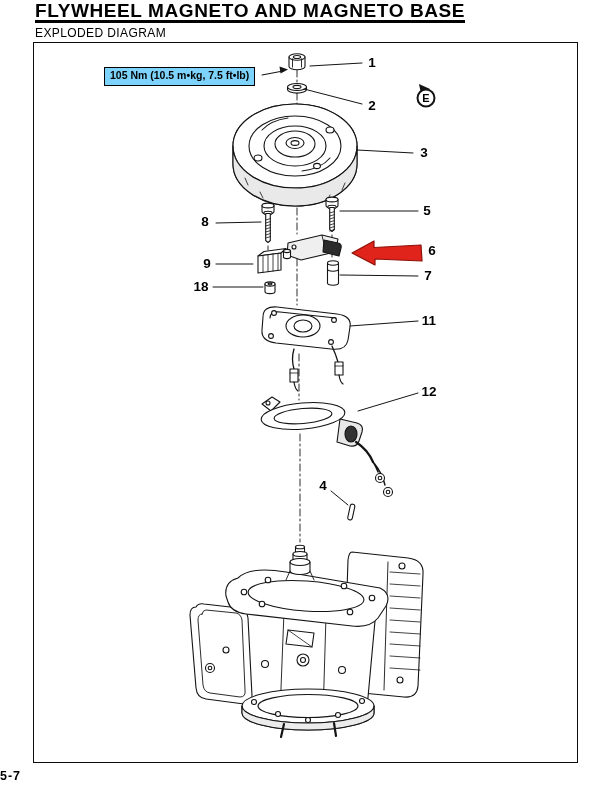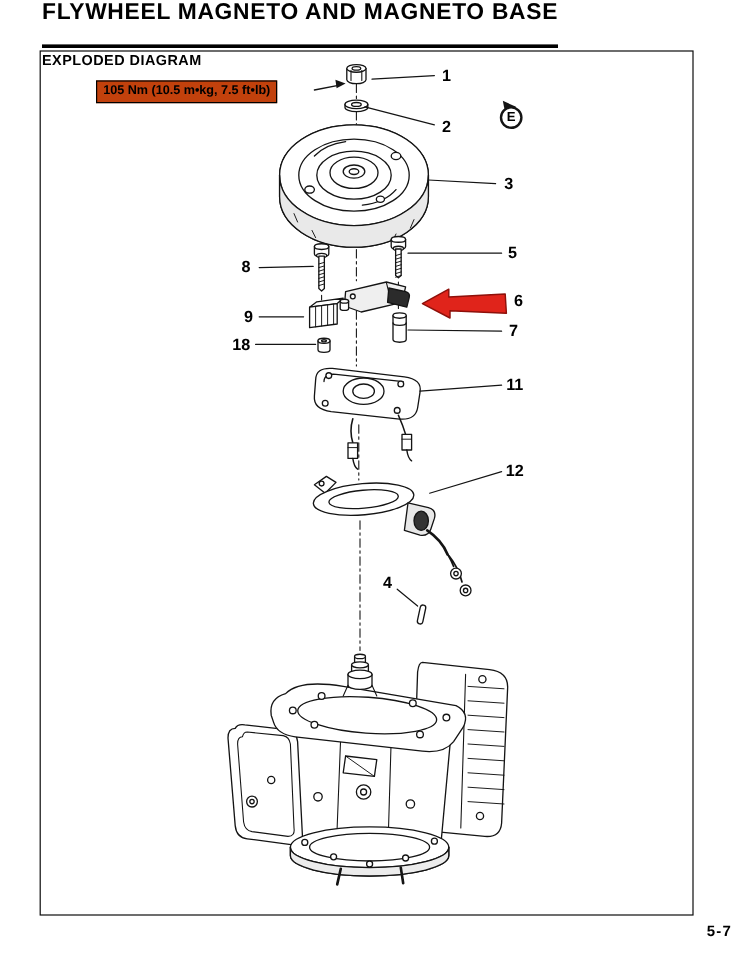--- a/index.html
+++ b/index.html
@@ -12,53 +12,53 @@
     overflow:hidden;
   }
   .page { position:relative; width:610px; height:798px; background:#fff; }
 
   .header { position:absolute; left:35px; top:1px; }
   .title {
     display:inline-block;
     font-size:19px; font-weight:bold; letter-spacing:0.6px;
     line-height:1.0;
     border-bottom:3.5px solid #000;
-    padding-bottom:17px;
+    padding-bottom:0;
     white-space:nowrap;
   }
-  .subtitle { font-size:12px; font-weight:bold; letter-spacing:0.4px; margin-top:3px; }
+  .subtitle { font-size:12px; font-weight:normal; letter-spacing:0.4px; margin-top:3px; }
 
   .frame {
     position:absolute; left:33px; top:42px; width:545px; height:721px;
     border:1.6px solid #0c0c0c; background:transparent;
   }
 
   svg.art { position:absolute; left:0; top:0; width:610px; height:798px; }
 
   .torque {
-    position:absolute; left:80px; top:67px;
-    border:1.3px solid #000; background:#c2410c;
+    position:absolute; left:104px; top:67px;
+    border:1.3px solid #000; background:#7dd3fc;
     font-size:10.5px; font-weight:bold; line-height:1.1;
     padding:2px 5px 3px; white-space:nowrap;
   }
 
   .callout {
     position:absolute; transform:translate(-50%,-50%);
     font-size:13.5px; font-weight:bold; color:#000;
     line-height:1; white-space:nowrap;
   }
 
   .grease-label {
     position:absolute; left:426px; top:98px; transform:translate(-50%,-50%);
     font-size:11px; font-weight:bold;
   }
 
   .pageno {
     position:absolute; left:0; top:769px; width:610px;
-    text-align:right; font-size:12.5px; font-weight:bold; letter-spacing:1px;
+    text-align:left; font-size:12.5px; font-weight:bold; letter-spacing:1px;
   }
 </style>
 </head>
 <body>
 
 <div class="page">
 
   <svg class="art" viewBox="0 0 610 798">
     <g stroke="#141414" fill="none" stroke-width="1.1" stroke-linecap="round" stroke-linejoin="round">
 

